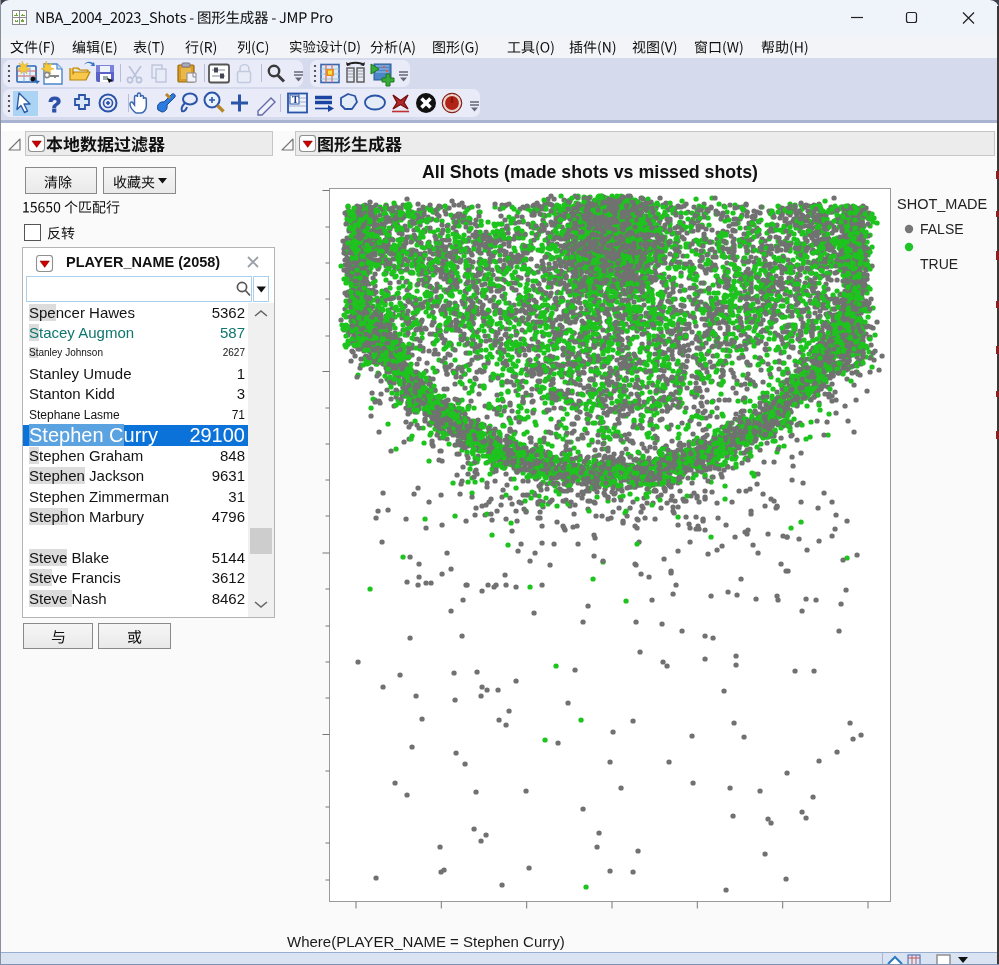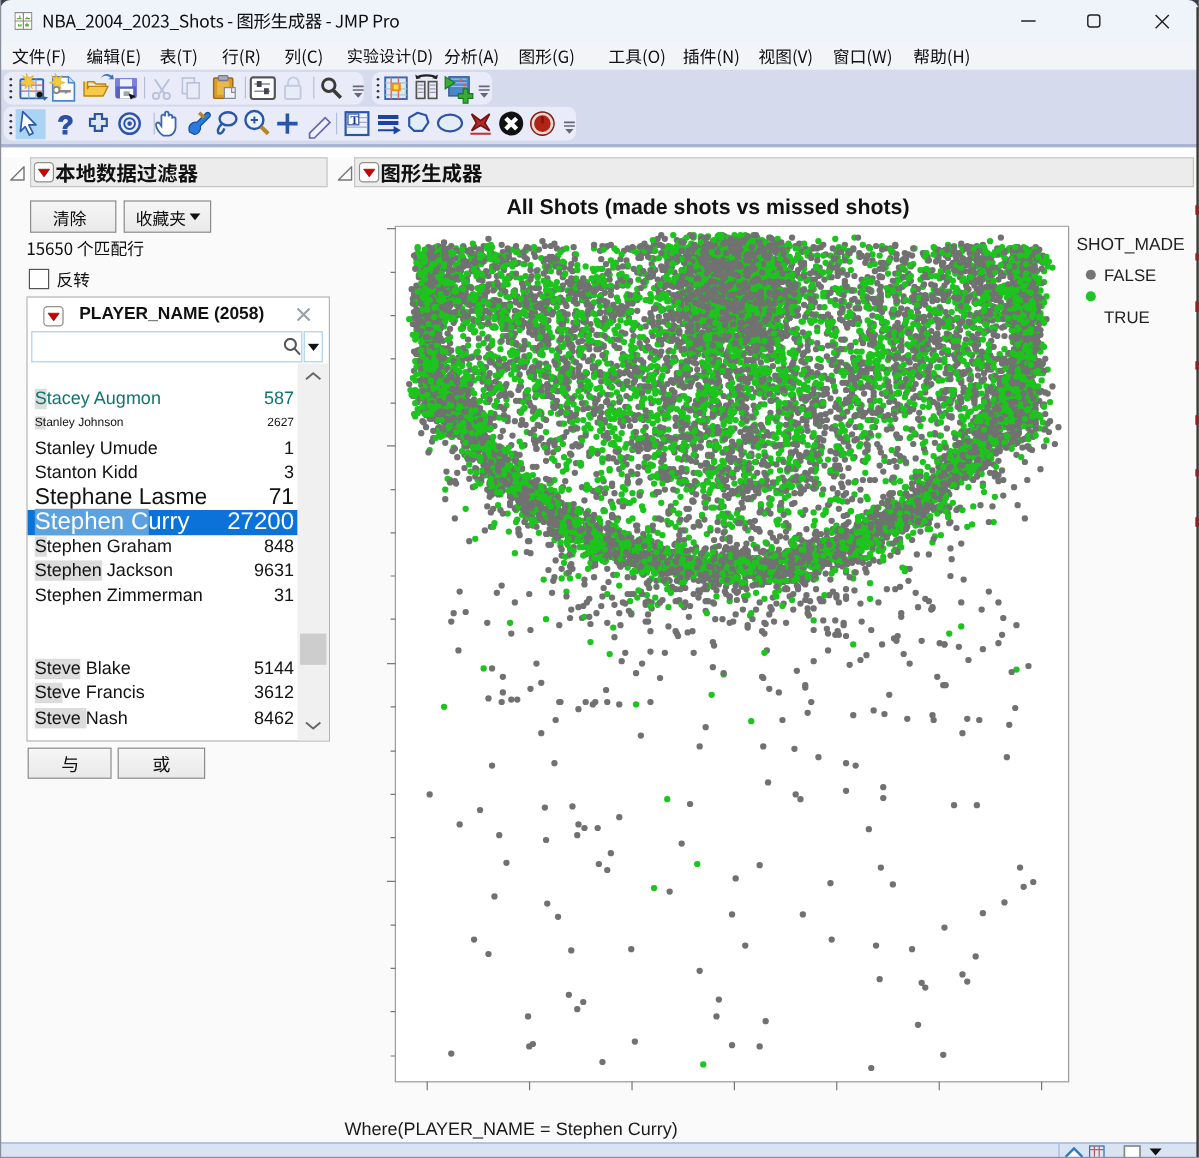--- a/index.html
+++ b/index.html
@@ -291,29 +291,31 @@
     </svg>
     <div class="abs" style="left:26px;top:276px;width:226px;height:26px;background:#fff;border:1px solid #a8d0ee"></div>
     <svg class="abs" style="left:236px;top:281px" width="15" height="16">
 <circle cx="6" cy="6" r="4.6" fill="none" stroke="#555" stroke-width="1.7"></circle>
       <path d="M9.5 9.5l4.5 5" stroke="#555" stroke-width="1.7"></path>
     </svg>
     <div class="abs" style="left:253px;top:276px;width:16px;height:26px;background:#fff;border:1px solid #a8d0ee"></div>
     <svg class="abs" style="left:256px;top:286px" width="11" height="8">
       <path d="M0.5 0.5h9.5l-4.7 6z" fill="#111"></path>
     </svg>
+    <div class="abs" style="left:23px;top:302.5px;width:225px;height:20.45px;color:#131313;font-size:15px;line-height:20.45px;white-space:pre"><span style="padding-left:6px"><span style="background:#dcdcdc">Spe</span>ncer Hawes</span><span style="position:absolute;right:3px">5362</span></div>
     <div class="abs" style="left:23px;top:322.9px;width:225px;height:20.45px;color:#0f766e;font-size:15px;line-height:20.45px;white-space:pre"><span style="padding-left:6px"><span style="background:#dcdcdc">S</span>tacey Augmon</span><span style="position:absolute;right:3px">587</span></div>
     <div class="abs" style="left:23px;top:343.4px;width:225px;height:20.45px;color:#131313;font-size:10px;line-height:20.45px;white-space:pre"><span style="padding-left:6px"><span style="background:#dcdcdc">St</span>anley Johnson</span><span style="position:absolute;right:3px">2627</span></div>
     <div class="abs" style="left:23px;top:363.9px;width:225px;height:20.45px;color:#131313;font-size:15px;line-height:20.45px;white-space:pre"><span style="padding-left:6px">Stanley Umude</span><span style="position:absolute;right:3px">1</span></div>
     <div class="abs" style="left:23px;top:384.3px;width:225px;height:20.45px;color:#131313;font-size:15px;line-height:20.45px;white-space:pre"><span style="padding-left:6px">Stanton Kidd</span><span style="position:absolute;right:3px">3</span></div>
-    <div class="abs" style="left:23px;top:404.8px;width:225px;height:20.45px;color:#131313;font-size:19px;line-height:20.45px;white-space:pre"><span style="padding-left:6px">Stephane Lasme</span><span style="position:absolute;right:3px">71</span></div>
-    <div class="abs" style="left:23px;top:425.2px;width:225px;height:20.45px;background:#0a72d8;color:#fff;font-size:20px;line-height:20.45px;white-space:pre"><span style="padding-left:6px"><span style="background:#5aa2e0">Stephen C</span>urry</span><span style="position:absolute;right:3px">27200</span></div>
+    <div class="abs" style="left:23px;top:404.8px;width:225px;height:20.45px;color:#131313;font-size:12px;line-height:20.45px;white-space:pre"><span style="padding-left:6px">Stephane Lasme</span><span style="position:absolute;right:3px">71</span></div>
+    <div class="abs" style="left:23px;top:425.2px;width:225px;height:20.45px;background:#0a72d8;color:#fff;font-size:20px;line-height:20.45px;white-space:pre"><span style="padding-left:6px"><span style="background:#5aa2e0">Stephen C</span>urry</span><span style="position:absolute;right:3px">29100</span></div>
     <div class="abs" style="left:23px;top:445.6px;width:225px;height:20.45px;color:#131313;font-size:15px;line-height:20.45px;white-space:pre"><span style="padding-left:6px"><span style="background:#dcdcdc">S</span>tephen Graham</span><span style="position:absolute;right:3px">848</span></div>
     <div class="abs" style="left:23px;top:466.1px;width:225px;height:20.45px;color:#131313;font-size:15px;line-height:20.45px;white-space:pre"><span style="padding-left:6px"><span style="background:#dcdcdc">Stephen</span> Jackson</span><span style="position:absolute;right:3px">9631</span></div>
     <div class="abs" style="left:23px;top:486.5px;width:225px;height:20.45px;color:#131313;font-size:15px;line-height:20.45px;white-space:pre"><span style="padding-left:6px">Stephen Zimmerman</span><span style="position:absolute;right:3px">31</span></div>
+    <div class="abs" style="left:23px;top:507.0px;width:225px;height:20.45px;color:#131313;font-size:15px;line-height:20.45px;white-space:pre"><span style="padding-left:6px"><span style="background:#dcdcdc">Steph</span>on Marbury</span><span style="position:absolute;right:3px">4796</span></div>
     <div class="abs" style="left:23px;top:547.9px;width:225px;height:20.45px;color:#131313;font-size:15px;line-height:20.45px;white-space:pre"><span style="padding-left:6px"><span style="background:#dcdcdc">Steve</span> Blake</span><span style="position:absolute;right:3px">5144</span></div>
     <div class="abs" style="left:23px;top:568.3px;width:225px;height:20.45px;color:#131313;font-size:15px;line-height:20.45px;white-space:pre"><span style="padding-left:6px"><span style="background:#dcdcdc">Ste</span>ve Francis</span><span style="position:absolute;right:3px">3612</span></div>
     <div class="abs" style="left:23px;top:588.8px;width:225px;height:20.45px;color:#131313;font-size:15px;line-height:20.45px;white-space:pre"><span style="padding-left:6px"><span style="background:#dcdcdc">Steve </span>Nash</span><span style="position:absolute;right:3px">8462</span></div>
     <div class="abs" style="left:248px;top:303px;width:26px;height:314px;background:#f0f0f0"></div>
     <div class="abs" style="left:250px;top:528px;width:22px;height:26px;background:#cdcdcd"></div>
     <svg class="abs" style="left:253px;top:308px" width="16" height="10">
       <path d="M2 8l6-5 6 5" fill="none" stroke="#666" stroke-width="1.6"></path>
     </svg>
     <svg class="abs" style="left:253px;top:600px" width="16" height="10">
       <path d="M2 2l6 5 6-5" fill="none" stroke="#666" stroke-width="1.6"></path>

